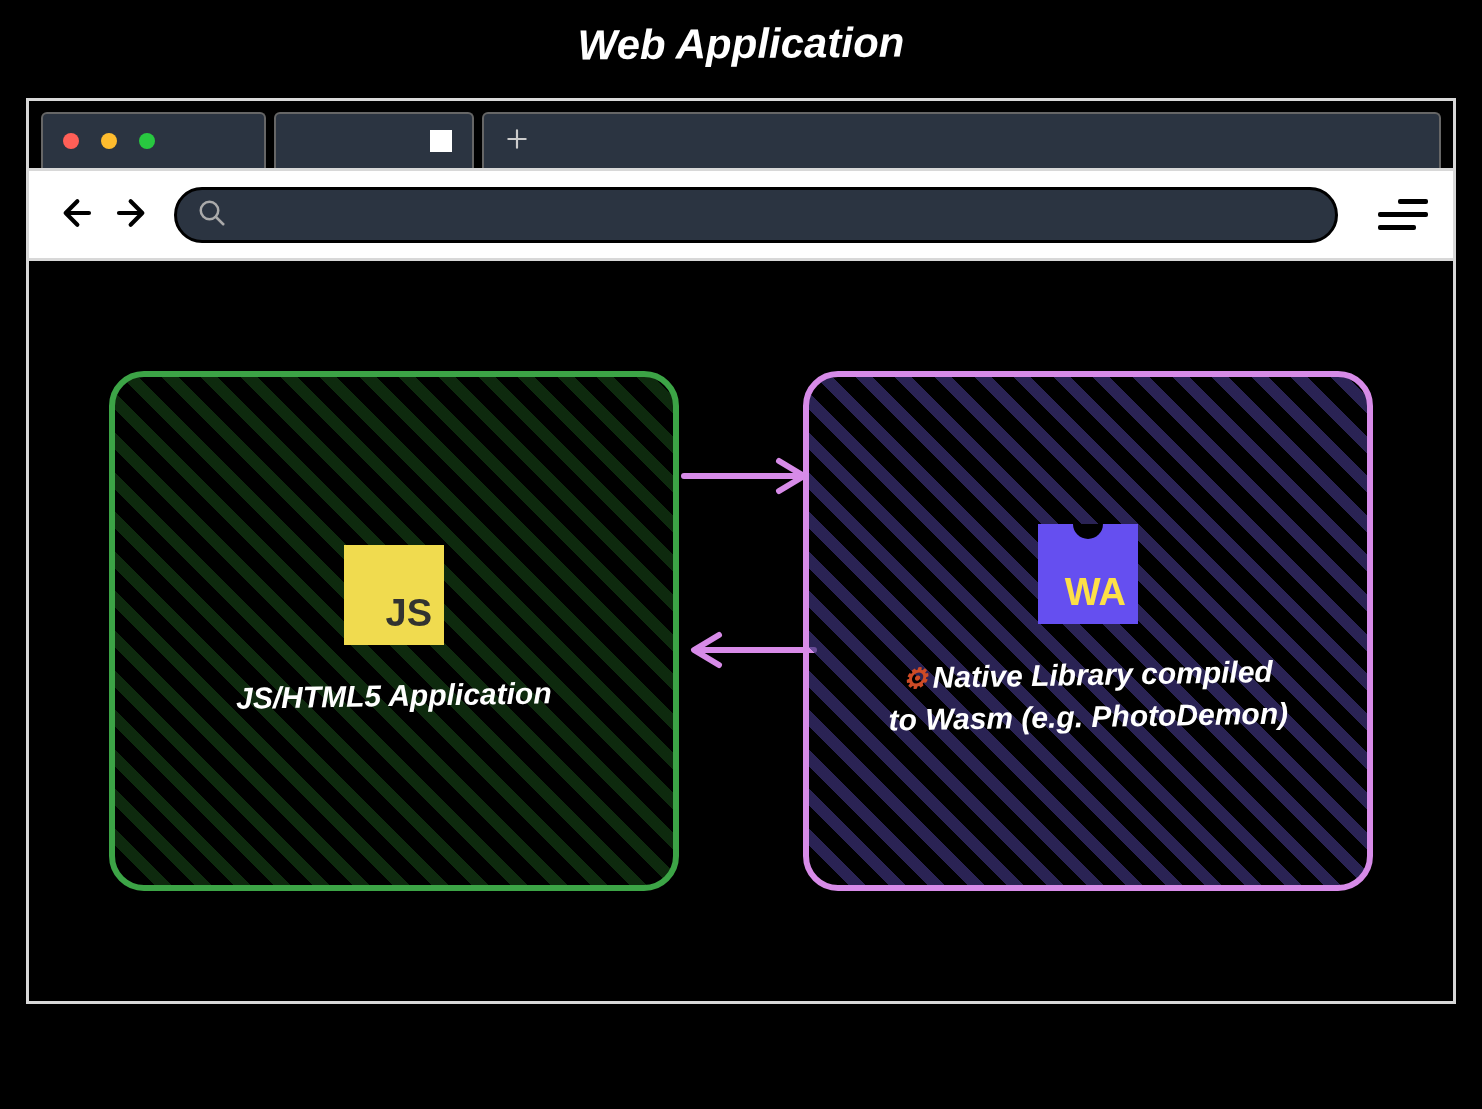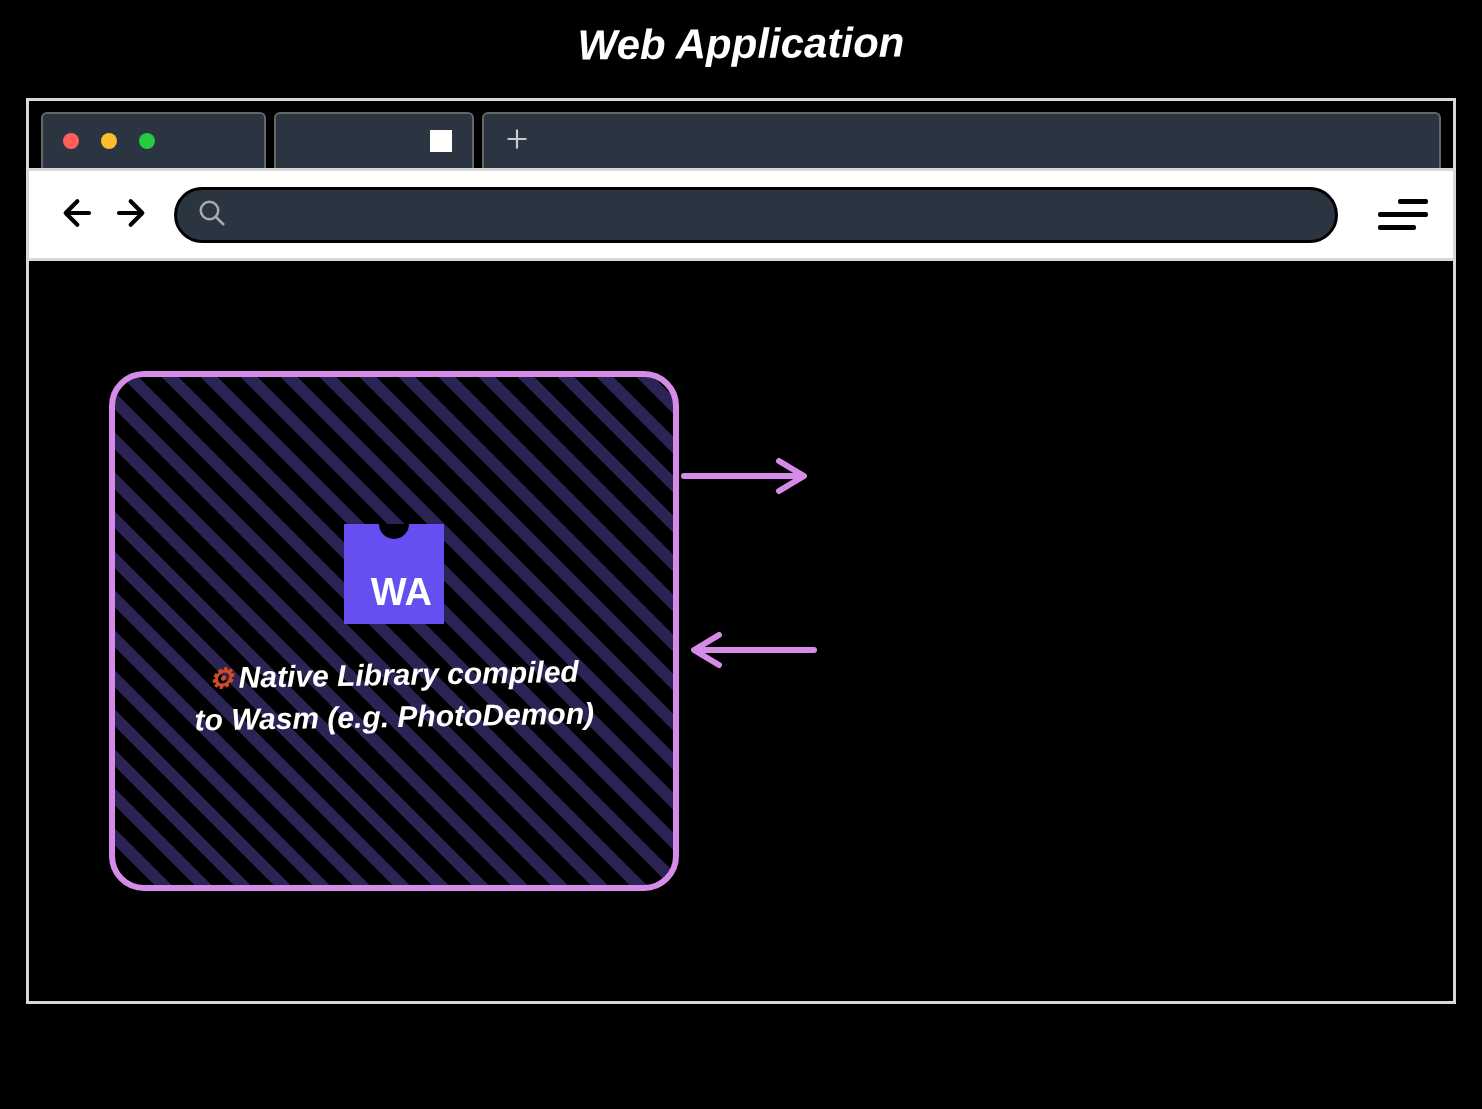--- a/index.html
+++ b/index.html
@@ -162,21 +162,21 @@
       font-size: 38px;
       font-family: Arial, sans-serif;
       margin-bottom: 30px;
     }
     .js-badge {
       background: #f0db4f;
       color: #323330;
     }
     .wa-badge {
       background: #654ff0;
-      color: #ffffff;
+      color: #fde047;
       position: relative;
     }
     .wa-badge::before {
       content: '';
       position: absolute;
       top: 0;
       left: 35px;
       width: 30px;
       height: 15px;
       background: #000;
@@ -252,20 +252,24 @@
       </span>
     </div>
     <div class="hamburger">
       <div></div>
       <div></div>
       <div></div>
     </div>
   </div>
 
   <div class="viewport">
+    <div class="panel panel-green">
+      <div class="badge js-badge">JS</div>
+      <div class="panel-label">JS/HTML5 Application</div>
+    </div>
 
     <div class="arrows">
       <span class="arrow">
         <svg viewBox="0 0 140 50">
             <path d="M5 25 L120 25 M100 10 L125 25 L100 40" stroke="#d78be8" stroke-width="6" fill="none" stroke-linecap="round" stroke-linejoin="round"></path>
           </svg>
       </span>
       <span class="arrow">
         <svg viewBox="0 0 140 50">
             <path d="M135 25 L20 25 M40 10 L15 25 L40 40" stroke="#d78be8" stroke-width="6" fill="none" stroke-linecap="round" stroke-linejoin="round"></path>

